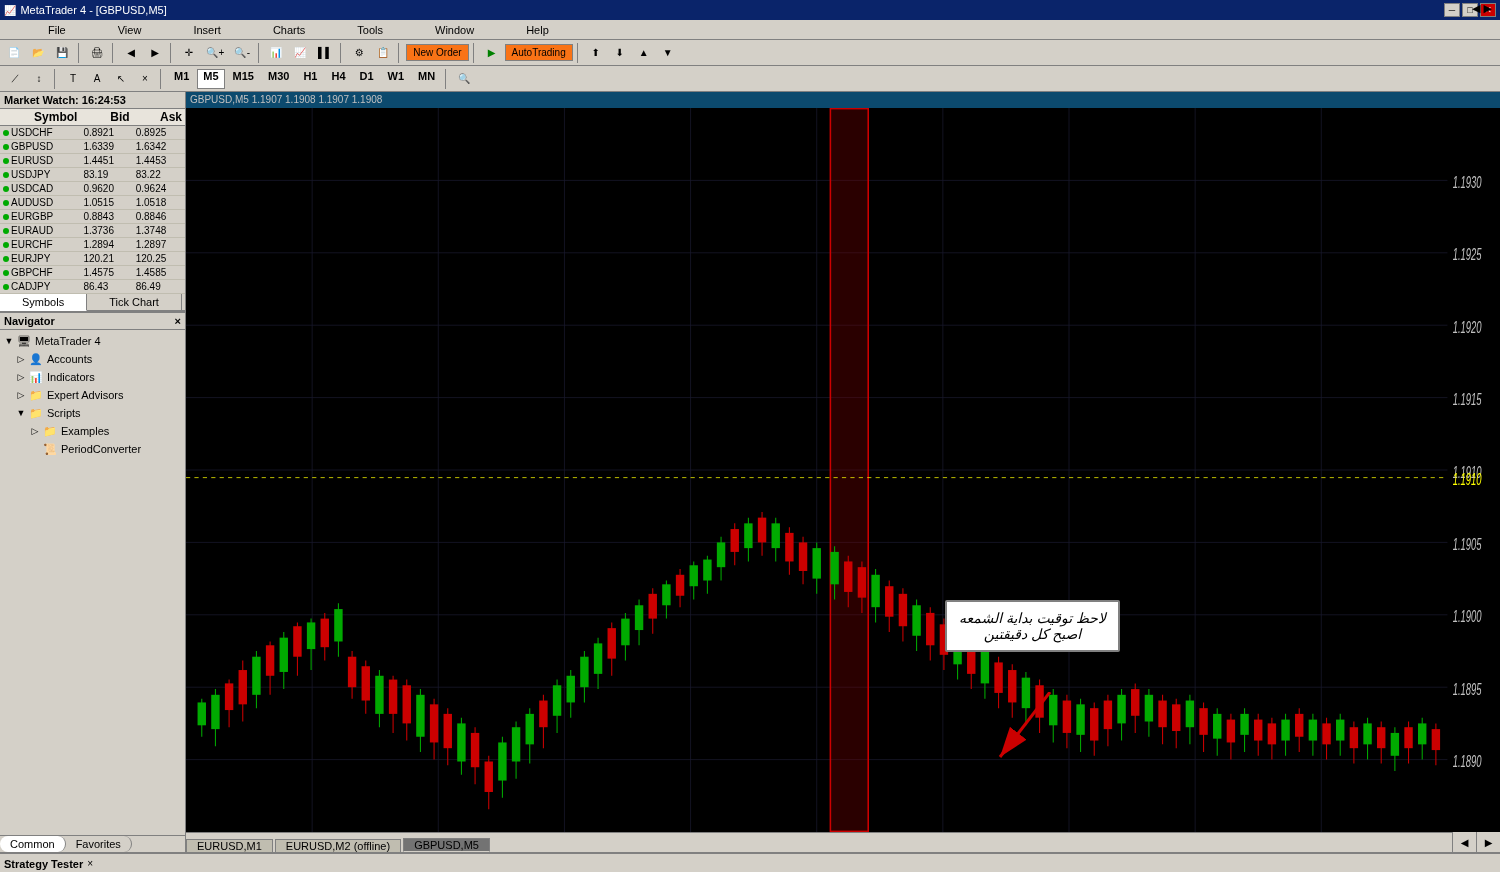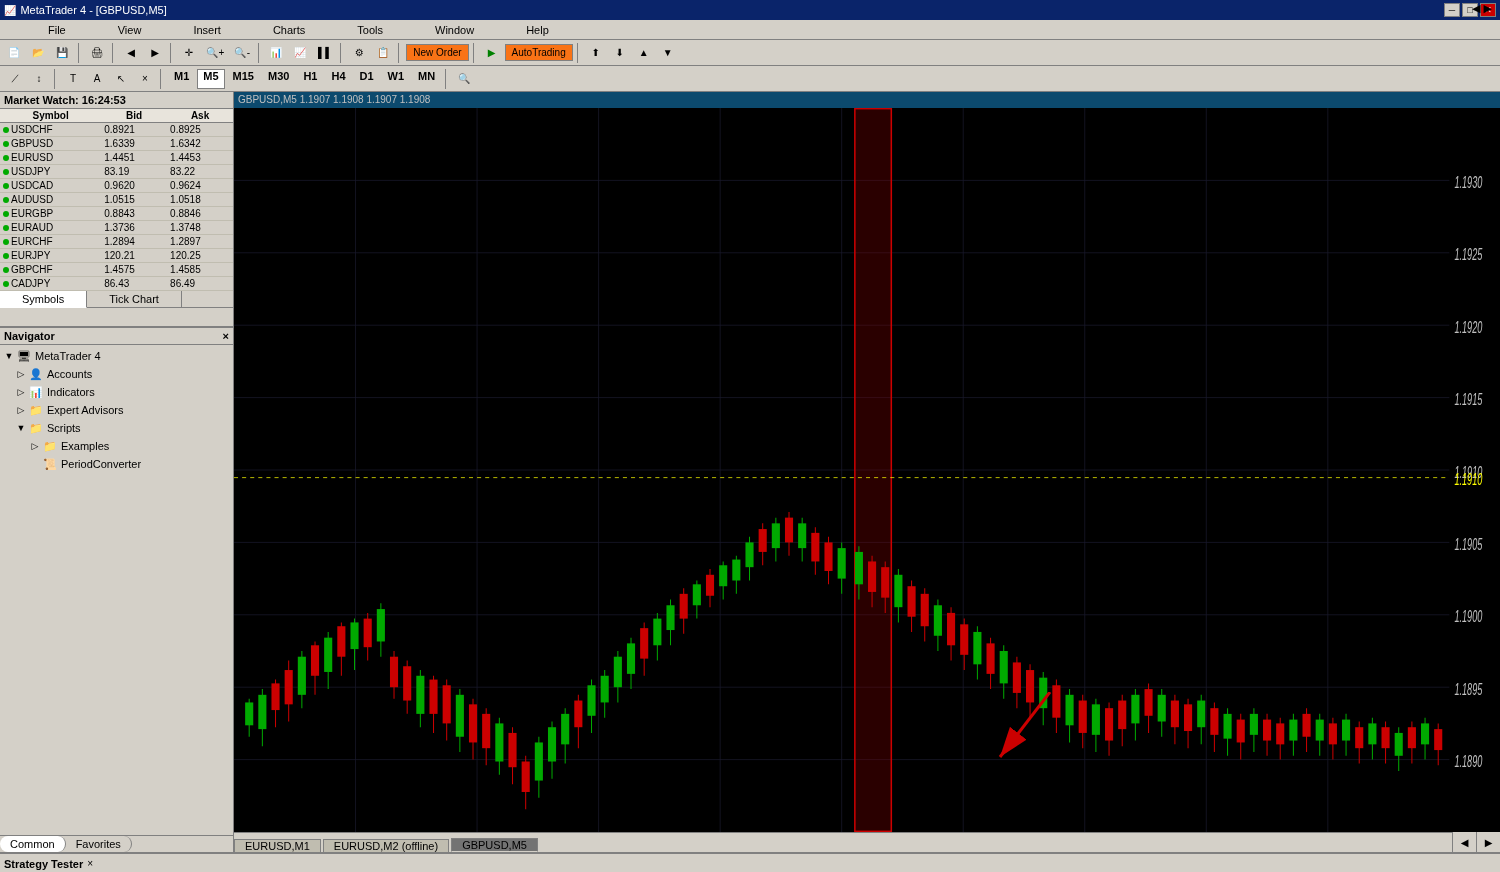--- a/index.html
+++ b/index.html
@@ -23,27 +23,27 @@
     .tb-btn-text { font-size: 10px; padding: 2px 6px; background: #f97316; border: 1px solid #808080; cursor: pointer; }
     
     
     .period-btn { height: 20px; padding: 0 5px; background: #d4d0c8; border: 1px solid transparent; cursor: pointer; font-size: 11px; font-weight: bold; }
     .period-btn.active { background: #fff; border: 1px solid #808080; }
     
     
     #main { display: flex; height: calc(872px - 20px - 20px - 26px - 26px - 20px); }
     
     
-    #left-panel { width: 234px; display: flex; flex-direction: column; background: #d4d0c8; border-right: 1px solid #808080; gap: 18px; }
+    #left-panel { width: 186px; display: flex; flex-direction: column; background: #d4d0c8; border-right: 1px solid #808080; }
     
     
     #market-watch { flex: 0 0 auto; }
     #market-watch-header { background: #d4d0c8; padding: 2px 4px; font-weight: bold; font-size: 11px; border-bottom: 1px solid #808080; }
     #market-watch-table { width: 100%; border-collapse: collapse; }
-    #market-watch-table th { background: #e8e4dc; font-size: 10px; padding: 1px 3px; border-bottom: 1px solid #808080; text-align: center; }
+    #market-watch-table th { background: #e8e4dc; font-size: 12px; padding: 1px 3px; border-bottom: 1px solid #808080; text-align: right; }
     #market-watch-table td { font-size: 10px; padding: 1px 3px; border-bottom: 1px solid #c0bdb0; }
     .mw-row td { color: #000; }
     .symbol-dot { width: 6px; height: 6px; border-radius: 50%; background: #00aa00; display: inline-block; margin-right: 2px; }
     .mw-tabs { display: flex; border-bottom: 1px solid #808080; }
     .mw-tab { padding: 2px 22px; font-size: 11px; cursor: pointer; background: #d4d0c8; border-right: 1px solid #808080; }
     .mw-tab.active { background: #fff; border-bottom: 1px solid #fff; margin-bottom: -1px; }
     
     
     #navigator { flex: 1; border-top: 2px solid #808080; overflow: auto; }
     #navigator-header { background: #d4d0c8; padding: 2px 4px; font-weight: bold; display: flex; justify-content: space-between; align-items: center; border-bottom: 1px solid #808080; }
@@ -607,20 +607,24 @@
         <text x="1205" y="232" fill="#c0c0c0" font-size="9">1.1905</text>
         <text x="1205" y="270" fill="#c0c0c0" font-size="9">1.1900</text>
         <text x="1205" y="308" fill="#c0c0c0" font-size="9">1.1895</text>
         <text x="1205" y="346" fill="#c0c0c0" font-size="9">1.1890</text>
 
         <line x1="0" y1="194" x2="1200" y2="194" stroke="#ffff00" stroke-width="0.5" stroke-dasharray="4,4"></line>
         <text x="1205" y="198" fill="#ffff00" font-size="9">1.1910</text>
       </svg>
       
       
+      <div id="annotation">
+        <div>لاحظ توقيت بداية الشمعه</div>
+        <div>اصبح كل دقيقتين</div>
+      </div>
       
       
       <svg style="position:absolute; bottom:60px; right:430px; width:100px; height:80px;">
         <defs>
           <marker id="arrowhead" markerWidth="10" markerHeight="7" refX="10" refY="3.5" orient="auto">
             <polygon points="0 0, 10 3.5, 0 7" fill="#cc0000"></polygon>
           </marker>
         </defs>
         <line x1="80" y1="0" x2="30" y2="65" stroke="#cc0000" stroke-width="3" marker-end="url(#arrowhead)"></line>
       </svg>

